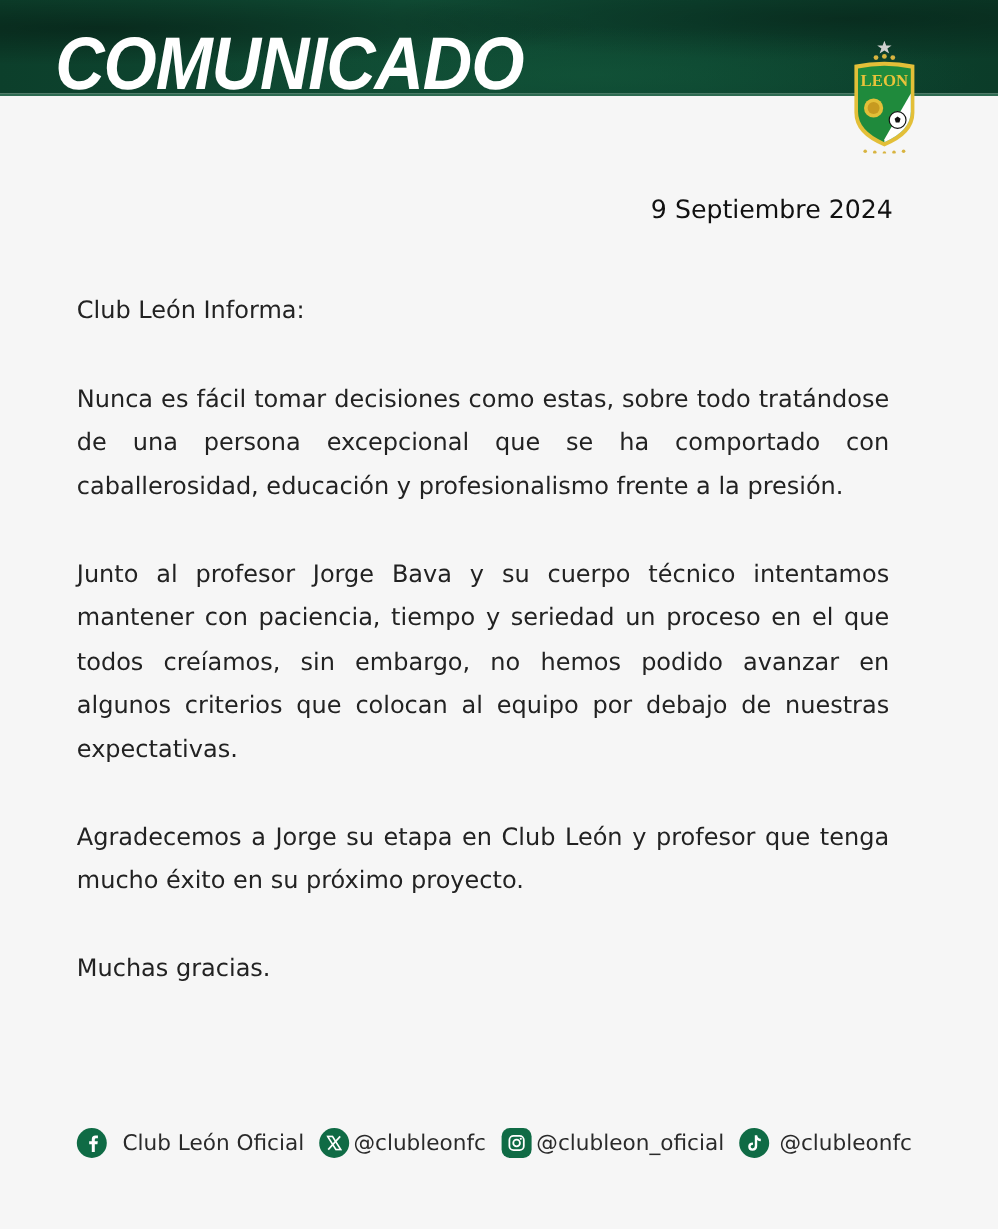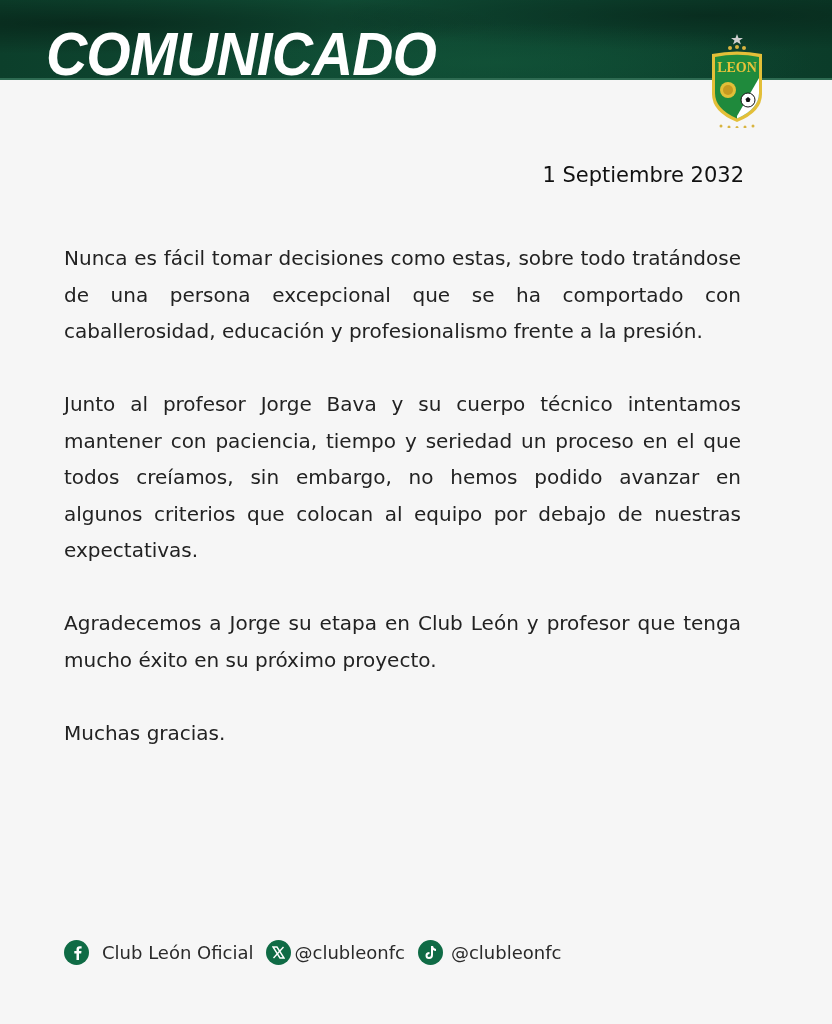--- a/index.html
+++ b/index.html
@@ -73,23 +73,24 @@
     <circle cx="40" cy="68" r="7" fill="#ffffff" stroke="#111" stroke-width="1"></circle>
     <polygon points="40,65 42.5,67 41.5,70 38.5,70 37.5,67" fill="#111"></polygon>
     <circle cx="13" cy="94" r="1.5" fill="#d8b440"></circle>
     <circle cx="21" cy="95" r="1.5" fill="#d8b440"></circle>
     <circle cx="29" cy="95.5" r="1.5" fill="#d8b440"></circle>
     <circle cx="37" cy="95" r="1.5" fill="#d8b440"></circle>
     <circle cx="45" cy="94" r="1.5" fill="#d8b440"></circle>
   </svg>
 </div>
 
-<div class="date">1 Septiembre 2032</div>
+<div class="date">9 Septiembre 2024</div>
 
 <div class="body">
+  <p class="greet">Club León Informa:</p>
   <p>Nunca es fácil tomar decisiones como estas, sobre todo tratándose de una persona excepcional que se ha comportado con caballerosidad, educación y profesionalismo frente a la presión.</p>
   <p>Junto al profesor Jorge Bava y su cuerpo técnico intentamos mantener con paciencia, tiempo y seriedad un proceso en el que todos creíamos, sin embargo, no hemos podido avanzar en algunos criterios que colocan al equipo por debajo de nuestras expectativas.</p>
   <p>Agradecemos a Jorge su etapa en Club León y profesor que tenga mucho éxito en su próximo proyecto.</p>
   <p>Muchas gracias.</p>
 </div>
 
 <div class="footer">
   <div class="social fb">
     <span class="ic">
       <svg width="14" height="16" viewBox="0 0 14 16">
@@ -101,20 +102,30 @@
   <div class="social">
     <span class="ic">
       <svg width="13" height="13" viewBox="0 0 13 13">
           <path d="M1,1 L5,1 L12,12 L8,12 Z" fill="none" stroke="#fff" stroke-width="1.4"></path>
           <path d="M11.5,1 L1.5,12" stroke="#fff" stroke-width="1.4"></path>
         </svg>
     </span>
     <span>@clubleonfc</span>
   </div>
   <div class="social">
+    <span class="ic" style="border-radius:7px;">
+      <svg width="15" height="15" viewBox="0 0 15 15">
+          <rect x="1.5" y="1.5" width="12" height="12" rx="3.5" fill="none" stroke="#fff" stroke-width="1.5"></rect>
+          <circle cx="7.5" cy="7.5" r="2.8" fill="none" stroke="#fff" stroke-width="1.5"></circle>
+          <circle cx="11" cy="4" r="0.9" fill="#fff"></circle>
+        </svg>
+    </span>
+    <span>@clubleon_oficial</span>
+  </div>
+  <div class="social">
     <span class="ic" style="margin-right:8px;">
       <svg width="13" height="15" viewBox="0 0 13 15">
           <path d="M7,1 L9,1 Q9.3,3.6 12,4 L12,6 Q10.3,6 9,5 L9,10 Q9,14 5,14 Q1.5,14 1.5,10.5 Q1.5,7 5.5,7 L5.5,9 Q3.5,9 3.5,10.5 Q3.5,12 5,12 Q7,12 7,10 Z" fill="#fff"></path>
         </svg>
     </span>
     <span>@clubleonfc</span>
   </div>
 </div>
 
 </body></html>

